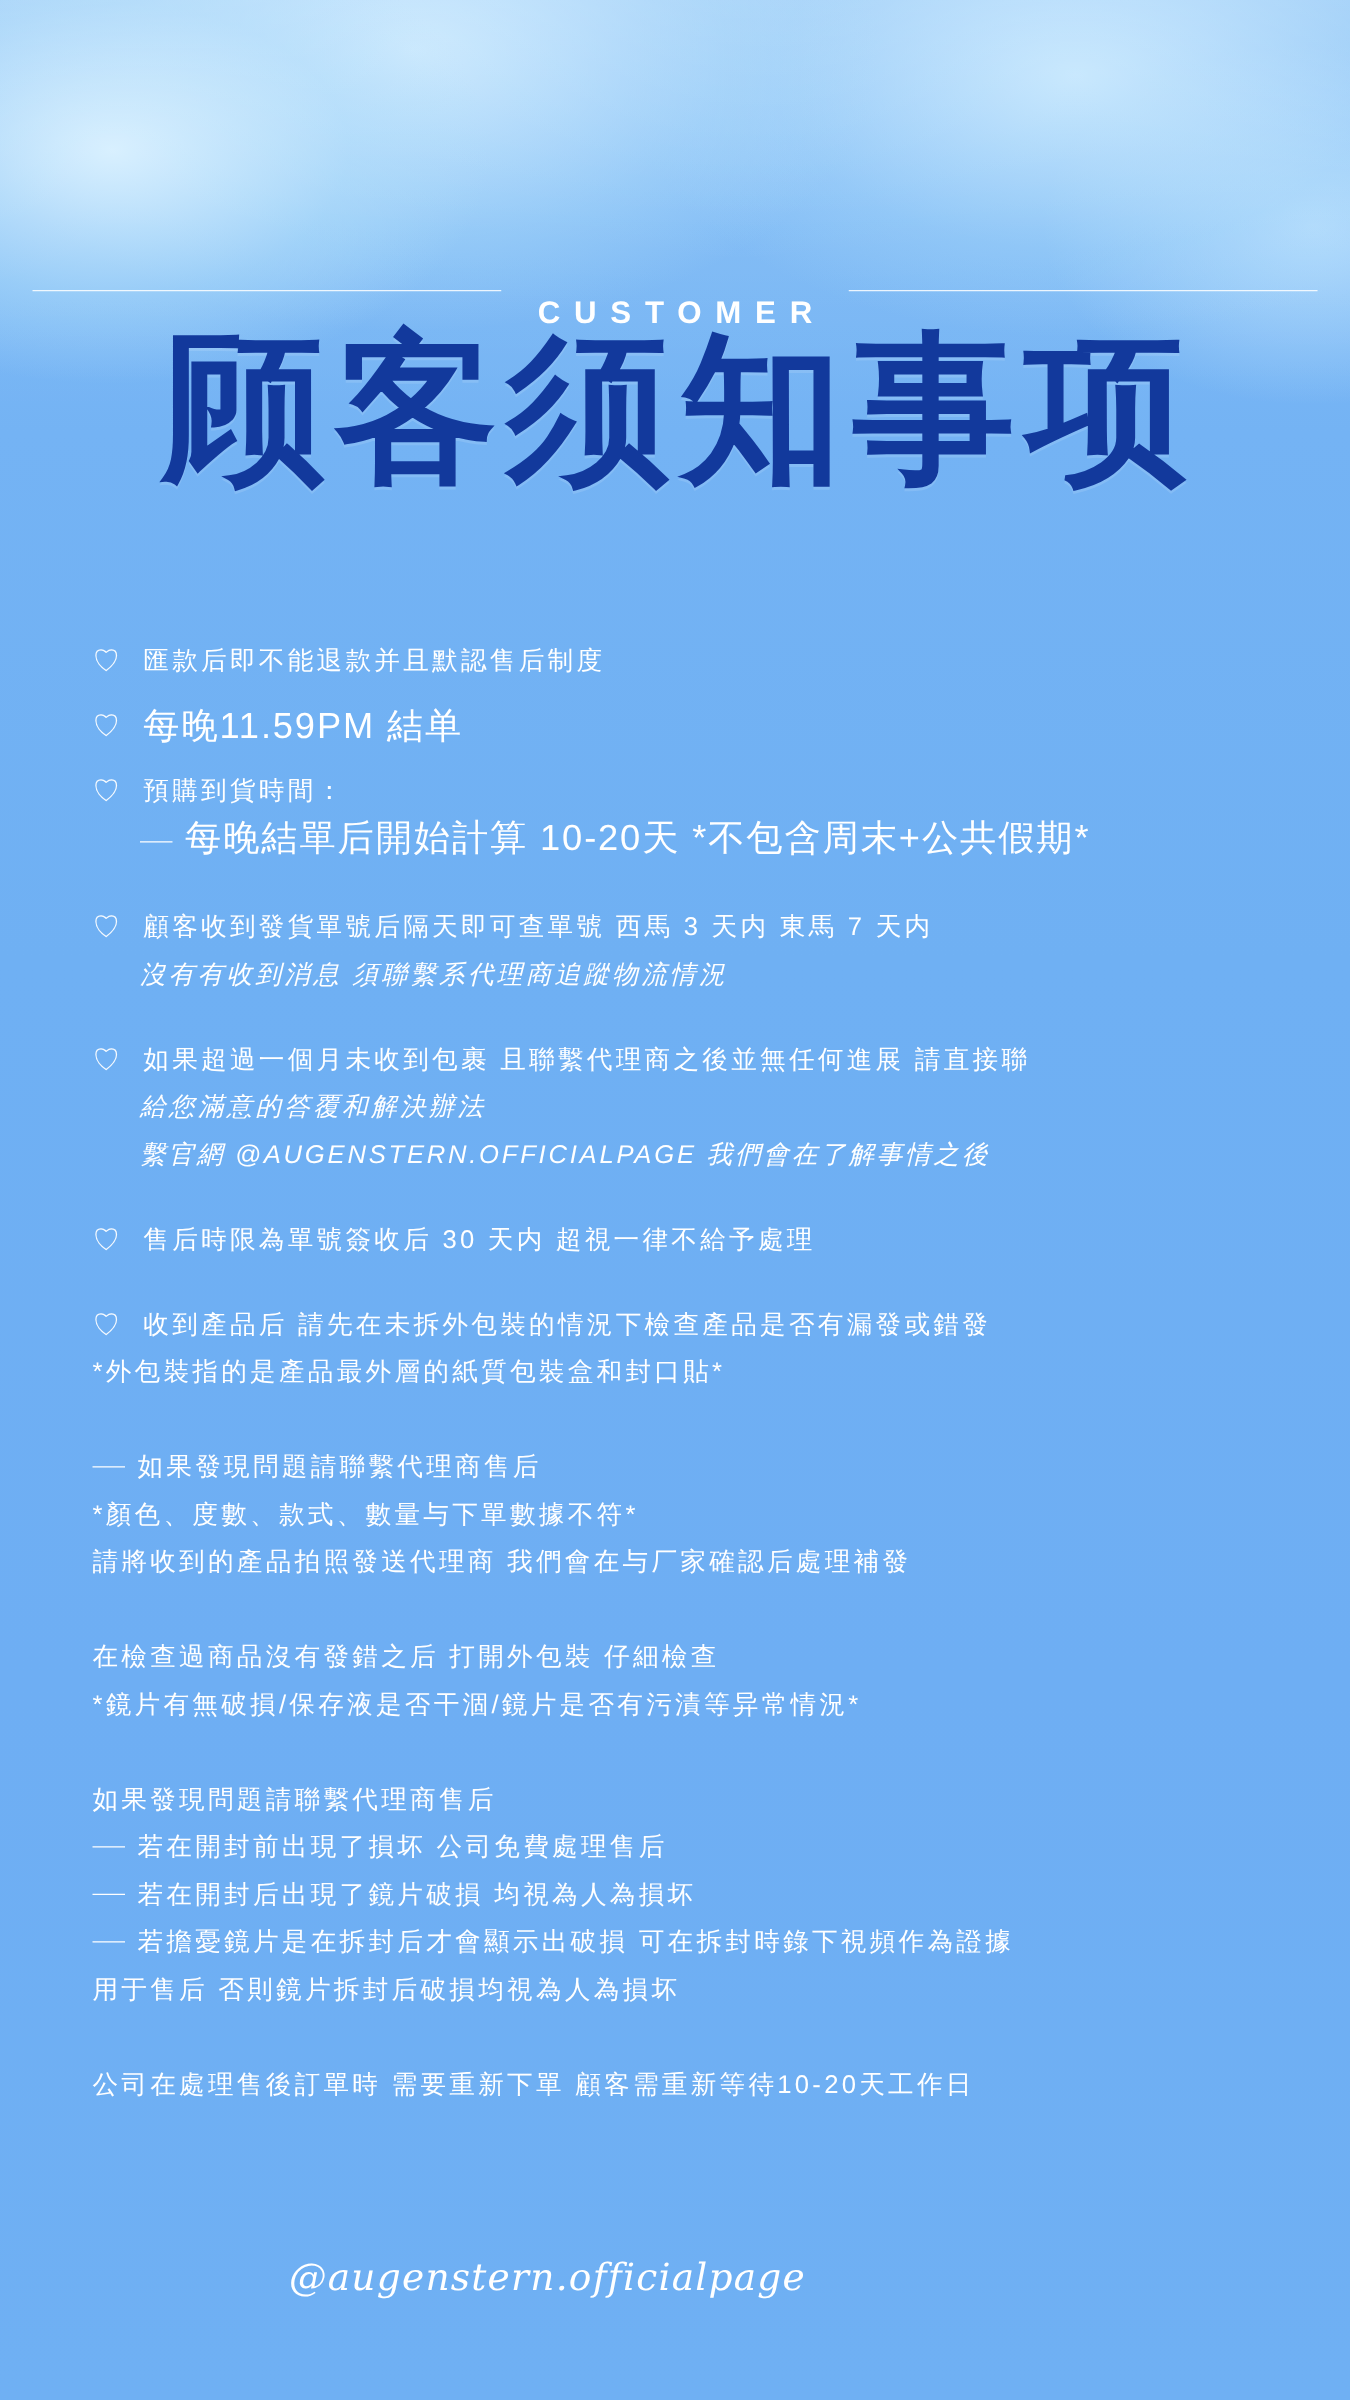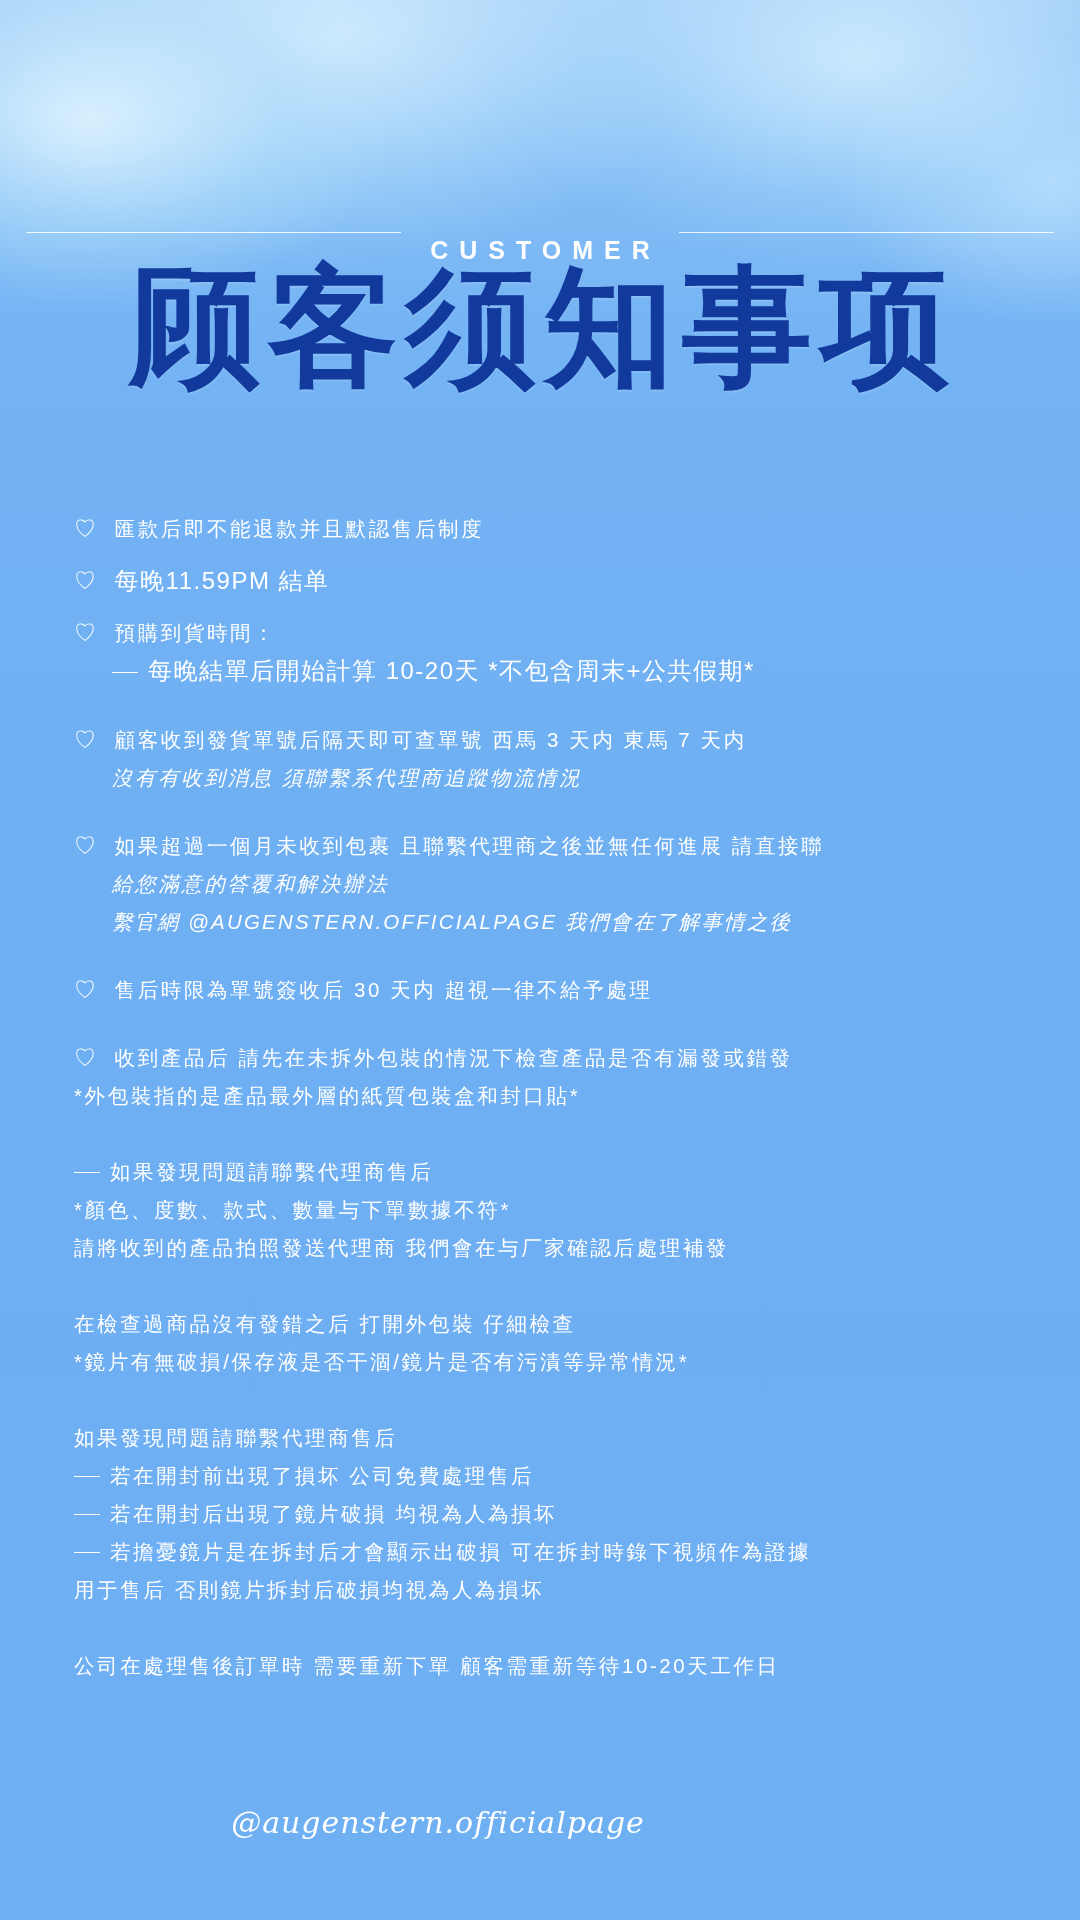--- a/index.html
+++ b/index.html
@@ -117,21 +117,21 @@
   .cont-line { padding-left: 38px; font-style: italic; }
 
   .dash {
     display: inline-block;
     width: 26px;
     margin-right: 10px;
     border-top: 1.6px solid #ffffff;
     vertical-align: 6px;
   }
 
-  .big { font-size: 24px; letter-spacing: 1.5px; }
+  .big { font-size: 29px; letter-spacing: 1.5px; }
   .handle {
     letter-spacing: 2.2px;
   }
 
   
   .footer {
     position: absolute;
     bottom: 80px;
     left: 0;
     width: 876px;

